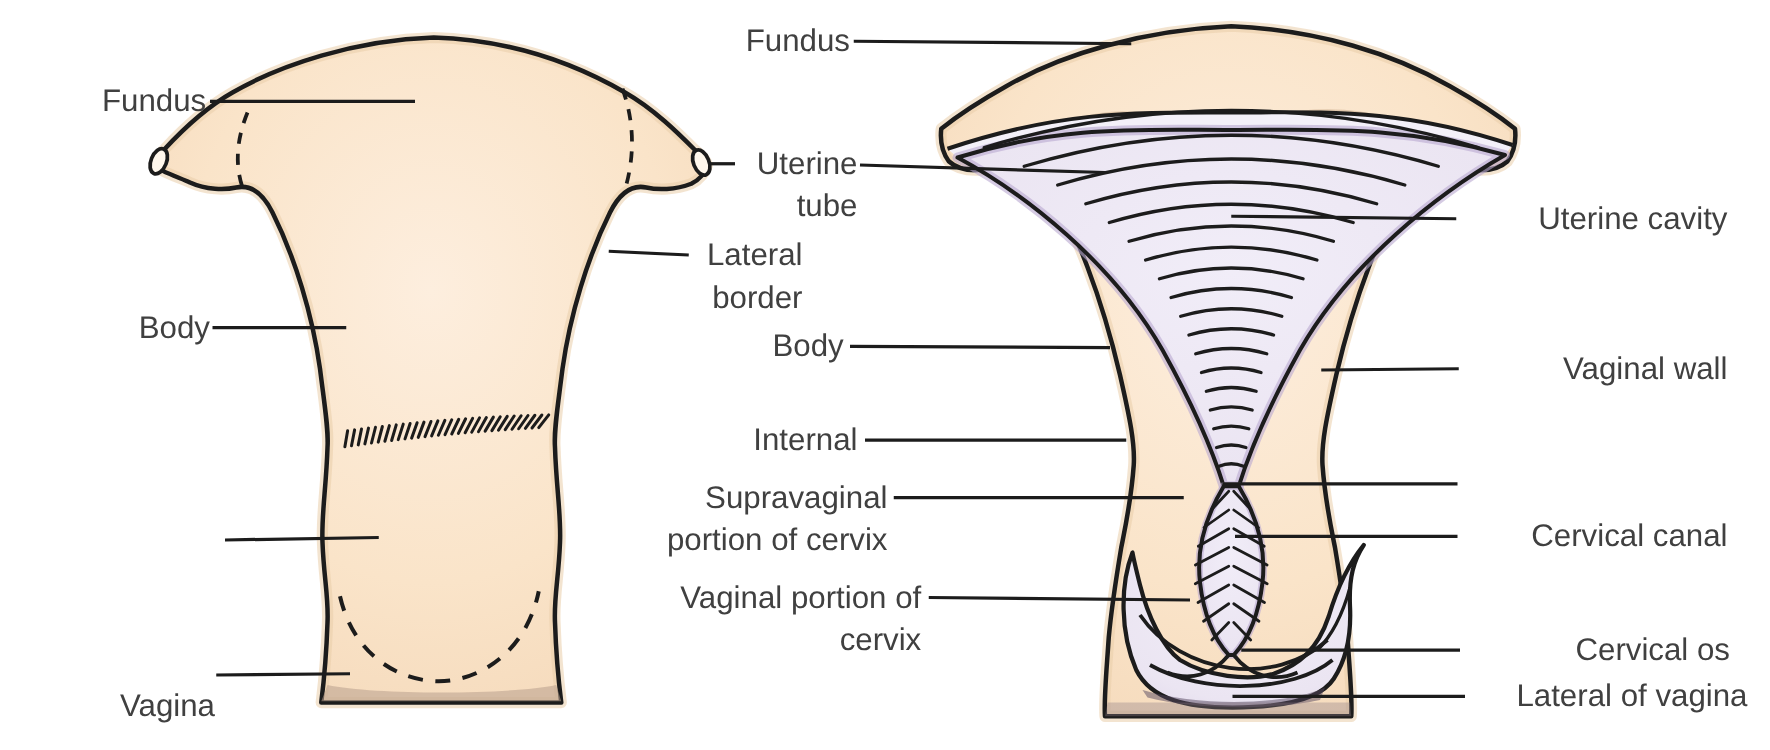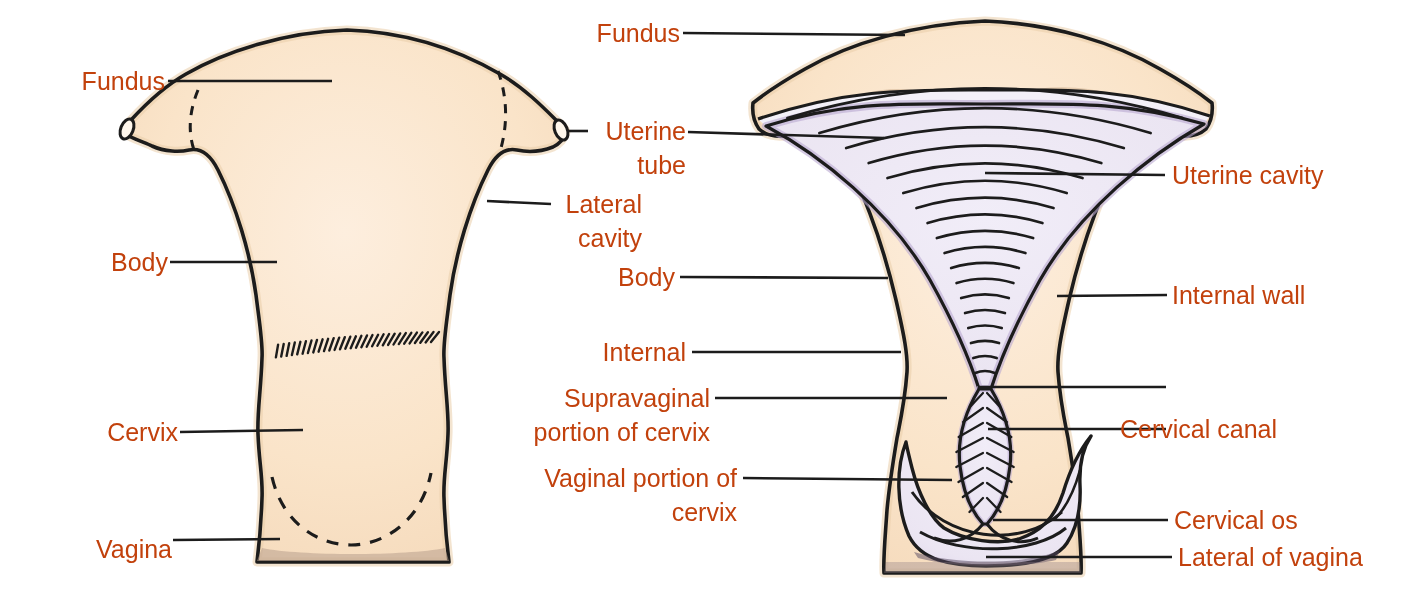--- a/index.html
+++ b/index.html
@@ -1,23 +1,23 @@
 <!DOCTYPE html>
 <html><head>
 <meta charset="utf-8">
 <style>
   html,body{margin:0;padding:0;background:#ffffff;}
   #stage{position:relative;width:1416px;height:600px;background:#ffffff;overflow:hidden;
          font-family:"Liberation Sans", sans-serif;}
   #stage svg{position:absolute;left:0;top:0;}
-  .lbl{position:absolute;font-size:25px;line-height:34px;color:#c2410c;
+  .lbl{position:absolute;font-size:25px;line-height:34px;color:#404040;
        font-family:"Liberation Sans", sans-serif;white-space:normal;}
   .r{text-align:right;}
   .c{text-align:right;}
-  .l{text-align:left;}
+  .l{text-align:right;}
 </style>
 </head>
 <body>
 
 <div id="stage">
 
 <svg width="1416" height="600" viewBox="0 0 1416 600">
   <defs>
     <radialGradient id="peachGrad" cx="50%" cy="38%" r="80%">
       <stop offset="0%" stop-color="#fdeede"></stop>
@@ -291,29 +291,28 @@
     <line x1="1057" y1="296" x2="1167" y2="295"></line>
     <line x1="978" y1="387" x2="1166" y2="387"></line>
     <line x1="988" y1="429" x2="1166" y2="429"></line>
     <line x1="993" y1="520" x2="1168" y2="520"></line>
     <line x1="986" y1="557" x2="1172" y2="557"></line>
   </g>
 </svg>
 
   <div class="lbl r" style="left:40px;  top:64px;  width:125px;">Fundus</div>
   <div class="lbl r" style="left:40px;  top:245px; width:128px;">Body</div>
-  <div class="lbl r" style="left:40px;  top:415px; width:138px;">Cervix</div>
-  <div class="lbl r" style="left:40px;  top:532px; width:132px;text-align:right;">Vagina</div>
+  <div class="lbl r" style="left:40px;  top:548px; width:132px;text-align:right;">Vagina</div>
 
   <div class="lbl r" style="left:555px; top:16px;  width:125px;">Fundus</div>
   <div class="lbl c" style="left:582px; top:114px; width:104px;">Uterine tube</div>
-  <div class="lbl c" style="left:540px; top:187px; width:102px;">Lateral cavity</div>
+  <div class="lbl c" style="left:540px; top:187px; width:102px;">Lateral border</div>
   <div class="lbl r" style="left:553px; top:260px; width:122px;">Body</div>
   <div class="lbl r" style="left:551px; top:335px; width:135px;">Internal</div>
   <div class="lbl r" style="left:500px; top:381px; width:210px;">Supravaginal portion of cervix</div>
   <div class="lbl r" style="left:523px; top:461px; width:214px;">Vaginal portion of cervix</div>
 
   <div class="lbl l" style="left:1172px; top:158px; width:210px;">Uterine cavity</div>
-  <div class="lbl l" style="left:1172px; top:278px; width:210px;">Internal wall</div>
-  <div class="lbl l" style="left:1120px; top:412px; width:210px;">Cervical canal</div>
+  <div class="lbl l" style="left:1172px; top:278px; width:210px;">Vaginal wall</div>
+  <div class="lbl l" style="left:1172px; top:412px; width:210px;">Cervical canal</div>
   <div class="lbl l" style="left:1174px; top:503px; width:210px;">Cervical os</div>
   <div class="lbl l" style="left:1178px; top:540px; width:220px;">Lateral of vagina</div>
 </div>
 
 </body></html>

